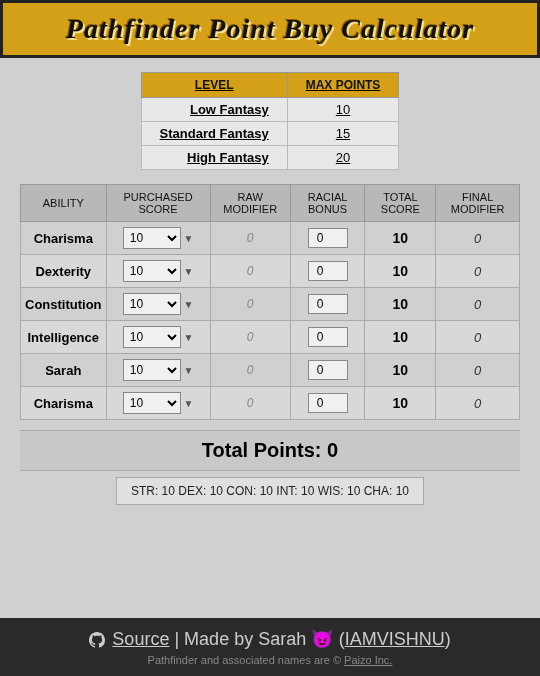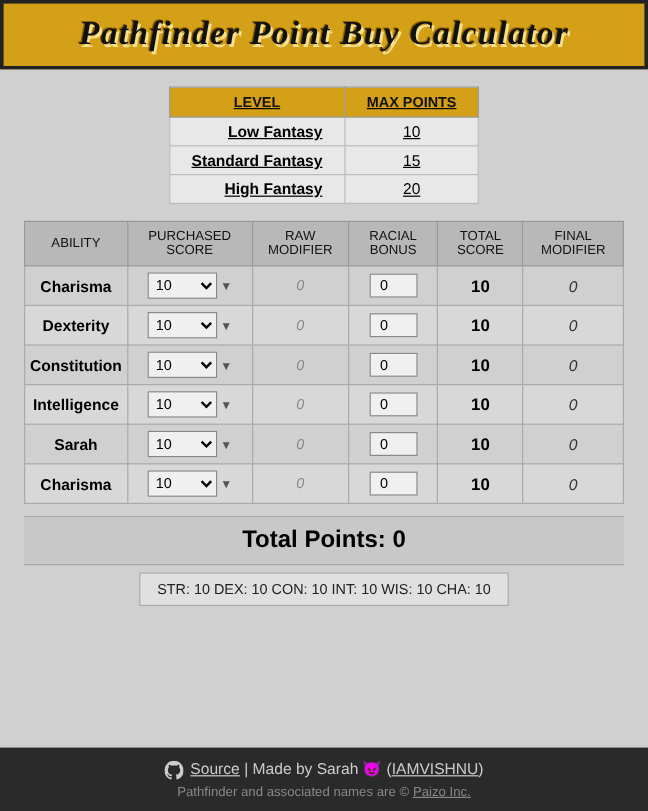--- a/index.html
+++ b/index.html
@@ -205,21 +205,21 @@
 
     
     #footer {
       width: 100%;
       background: #2a2a2a;
       padding: 10px 16px;
       text-align: center;
     }
     #footer-main {
       color: #ccc;
-      font-size: 13px;
+      font-size: 18px;
       margin-bottom: 4px;
     }
     #footer-main a {
       color: #ccc;
       text-decoration: underline;
     }
     #footer-main .github-icon {
       display: inline-block;
       width: 16px;
       height: 16px;

